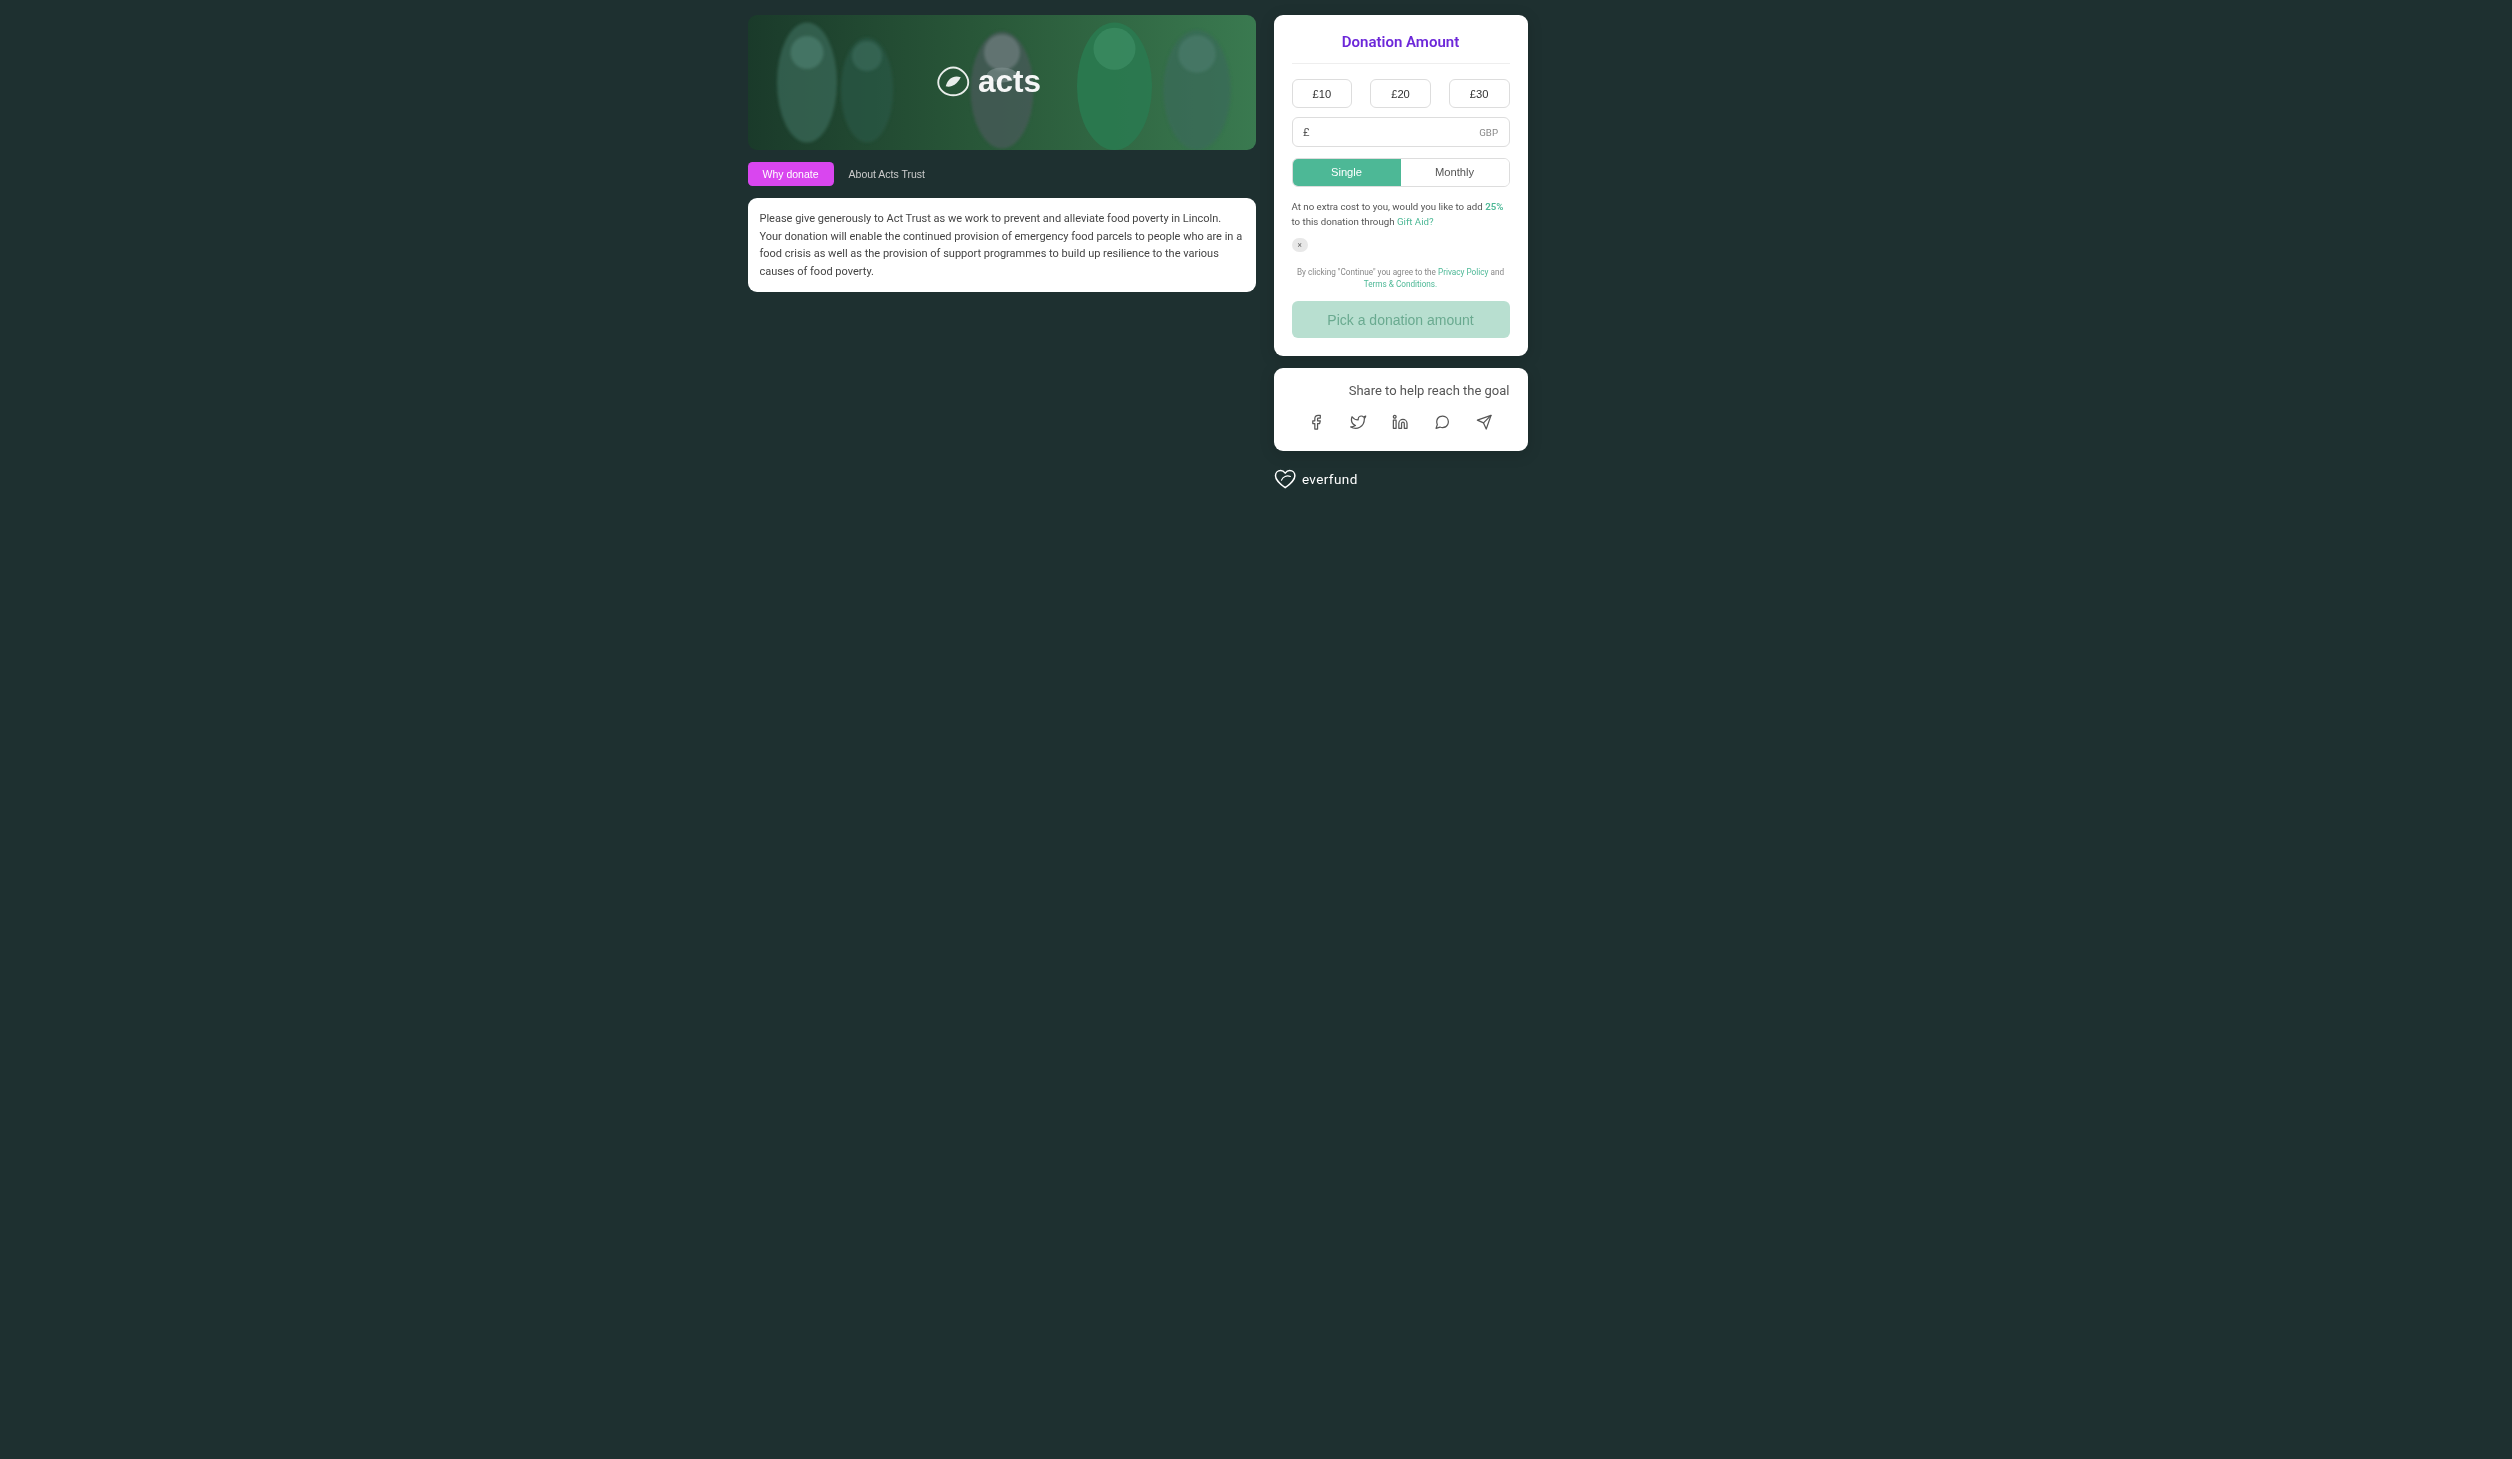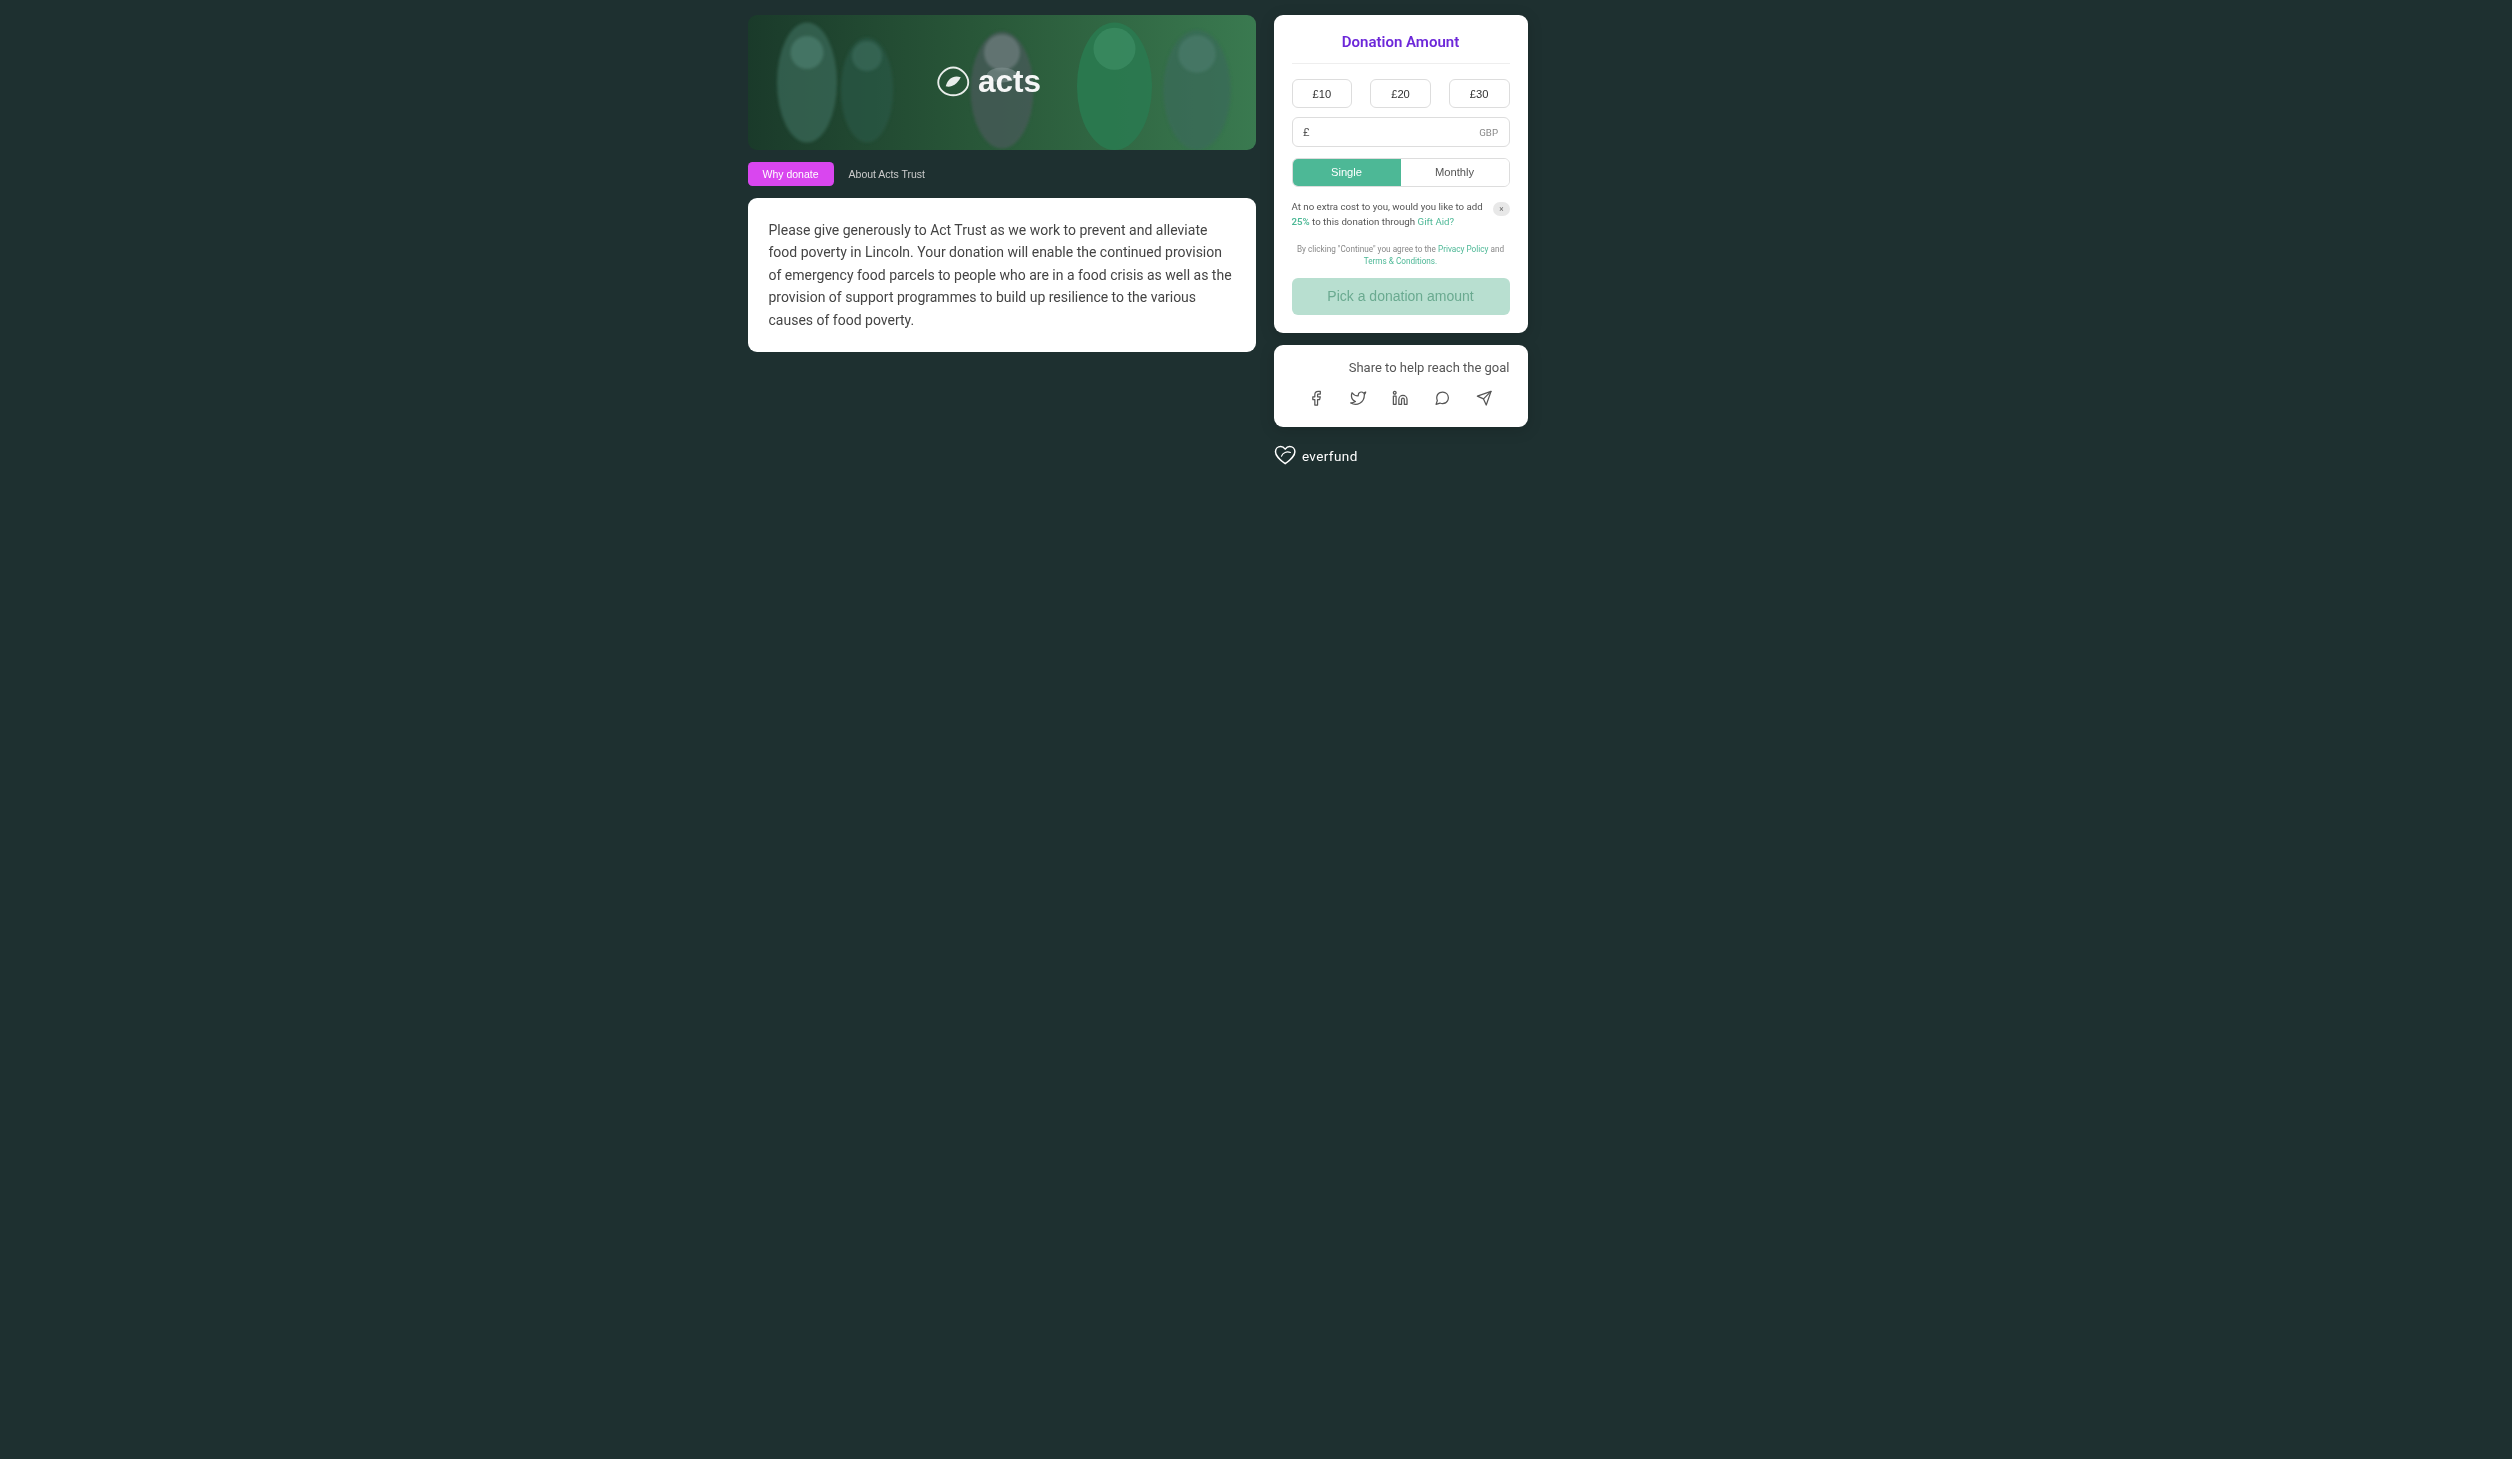--- a/index.html
+++ b/index.html
@@ -49,23 +49,23 @@
 
     .tab.inactive {
       background: transparent;
       color: #ccc;
     }
 
     
     .content-box {
       background: white;
       border-radius: 9px;
-      padding: 21px;
+      padding: 12px;
       color: #444;
-      font-size: 14px;
+      font-size: 11px;
       line-height: 1.6;
     }
 
     
     .right-column {
       width: 254px;
       flex-shrink: 0;
     }
 
     .donation-card {
@@ -180,20 +180,21 @@
 
     .gift-aid-text .link {
       color: #4db896;
       text-decoration: none;
     }
 
     .gift-aid-toggle-row {
       display: flex;
       align-items: flex-start;
       gap: 7.5px;
+      flex-direction: column;
     }
 
     .gift-aid-toggle {
       display: flex;
       align-items: center;
       gap: 4.5px;
       background: #e8e8e8;
       border-radius: 15px;
       padding: 2.2px 6px;
       font-size: 9px;

